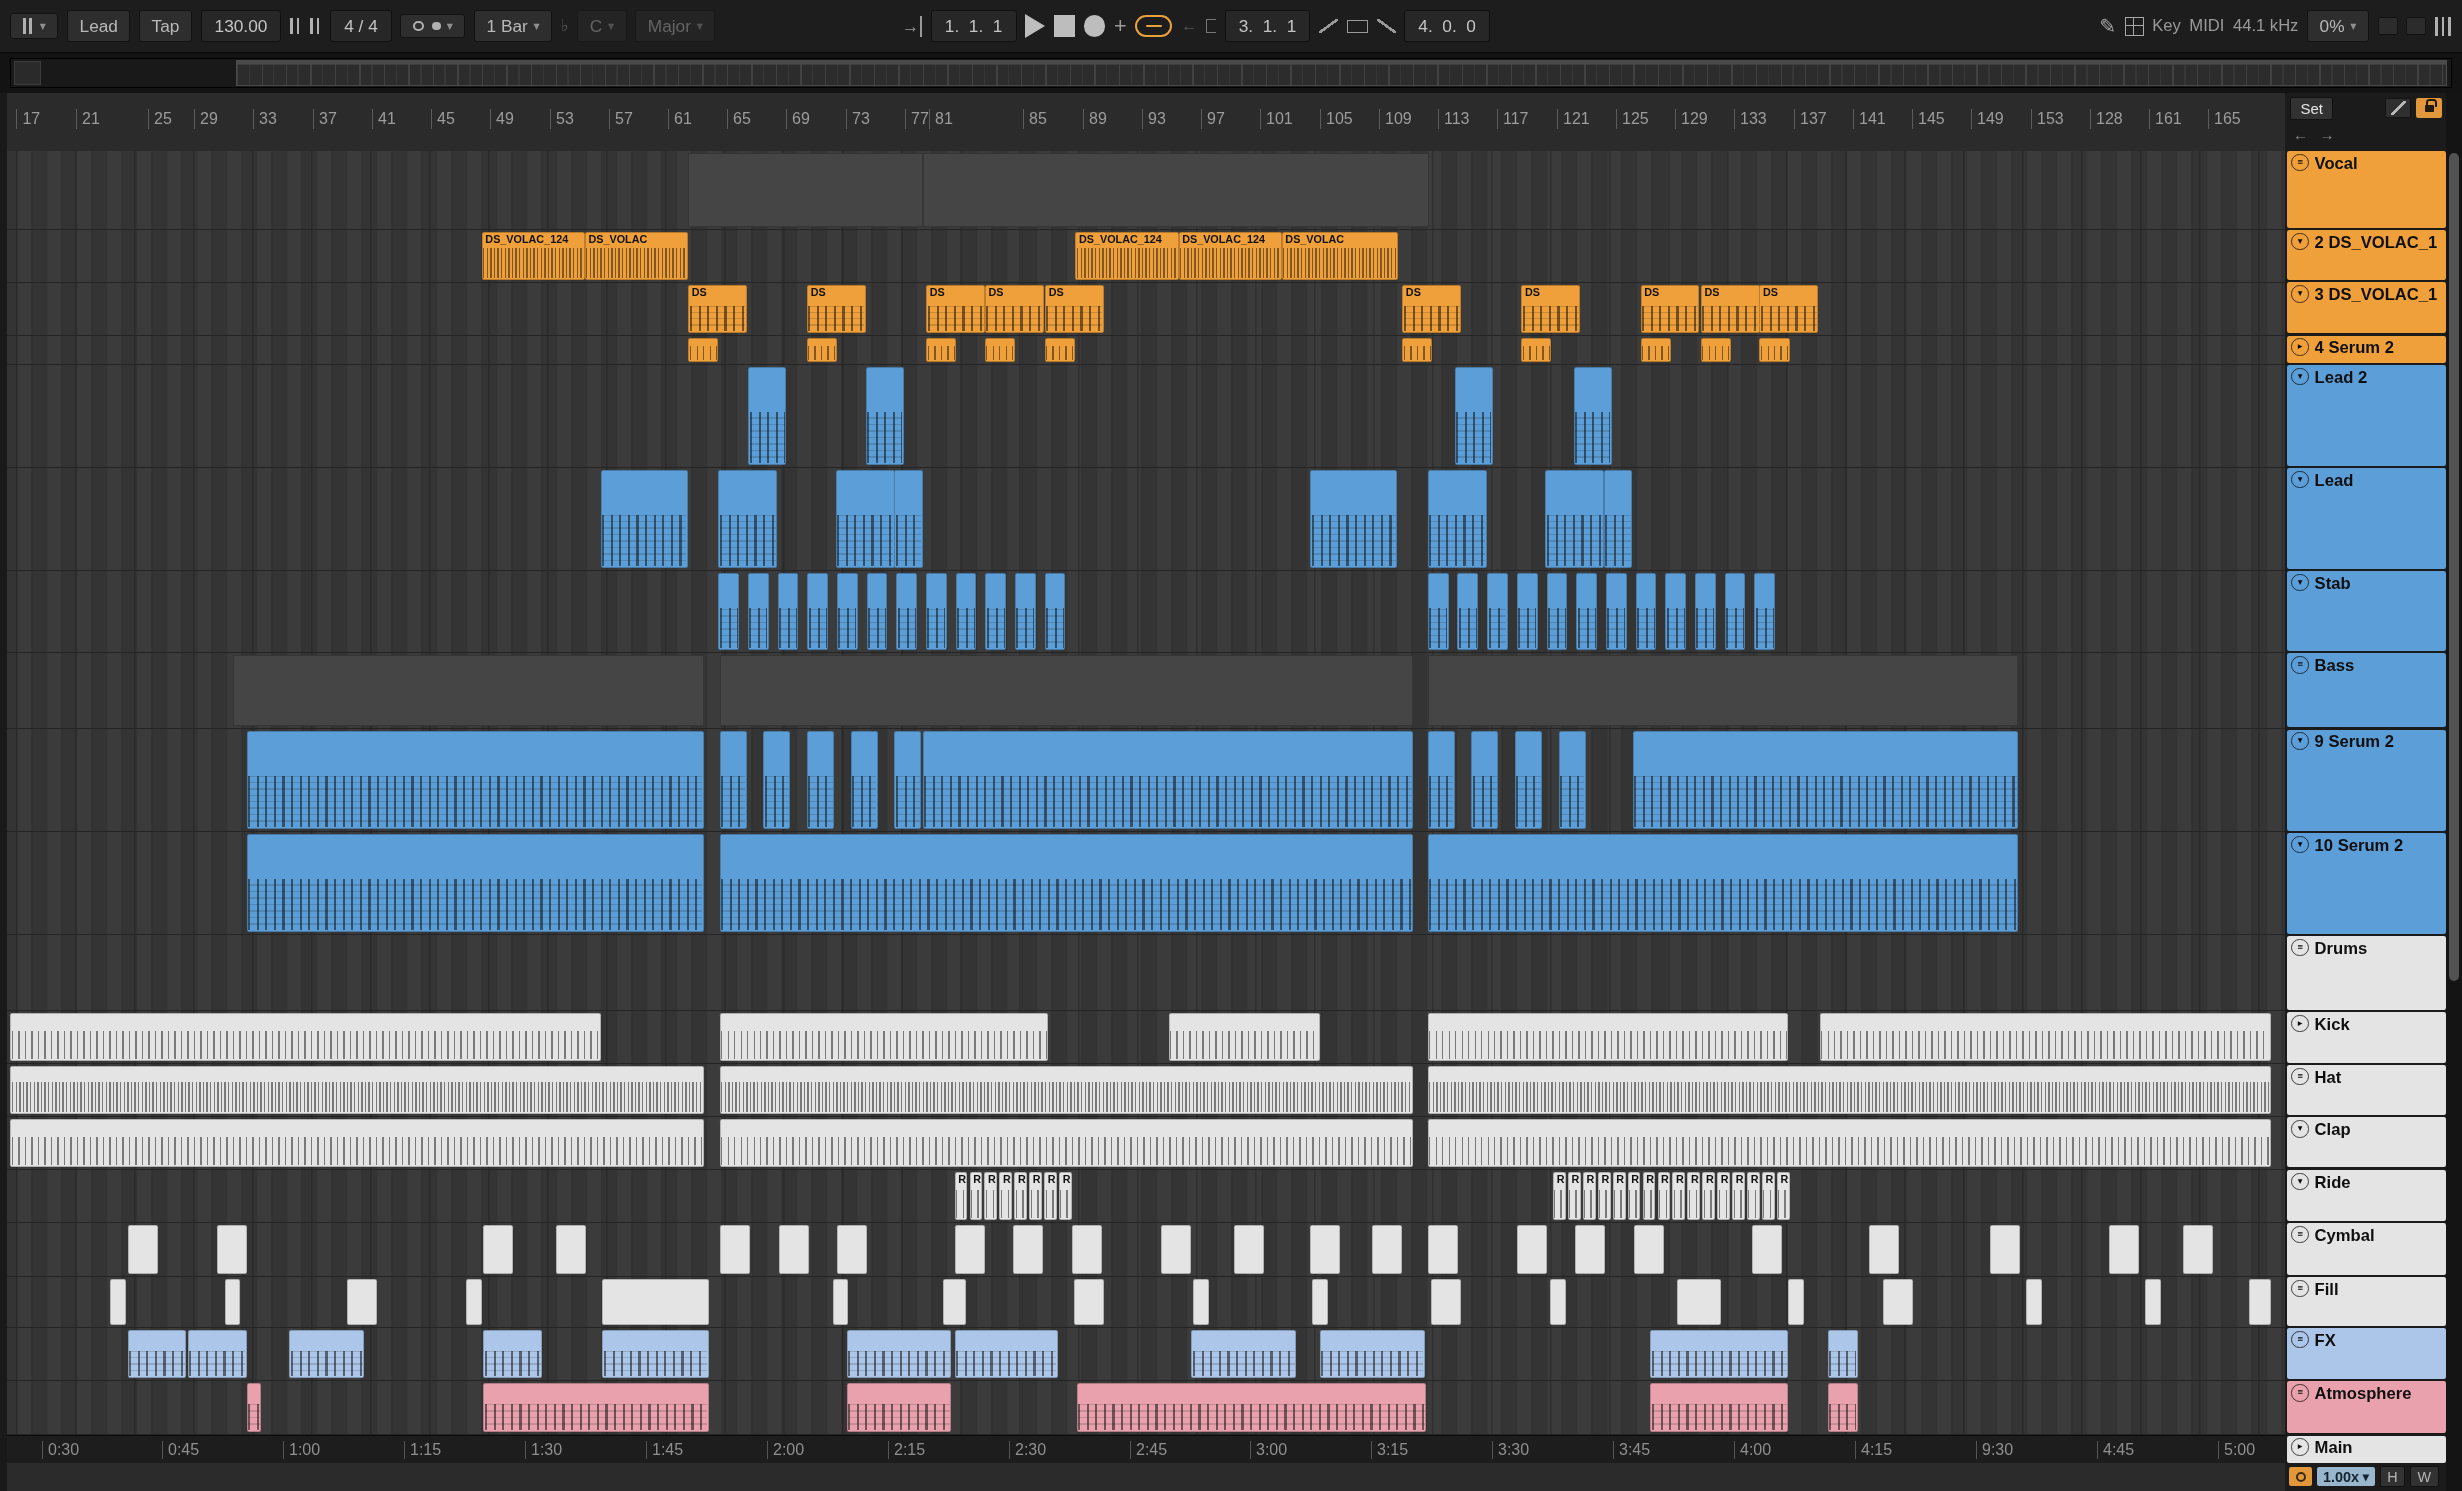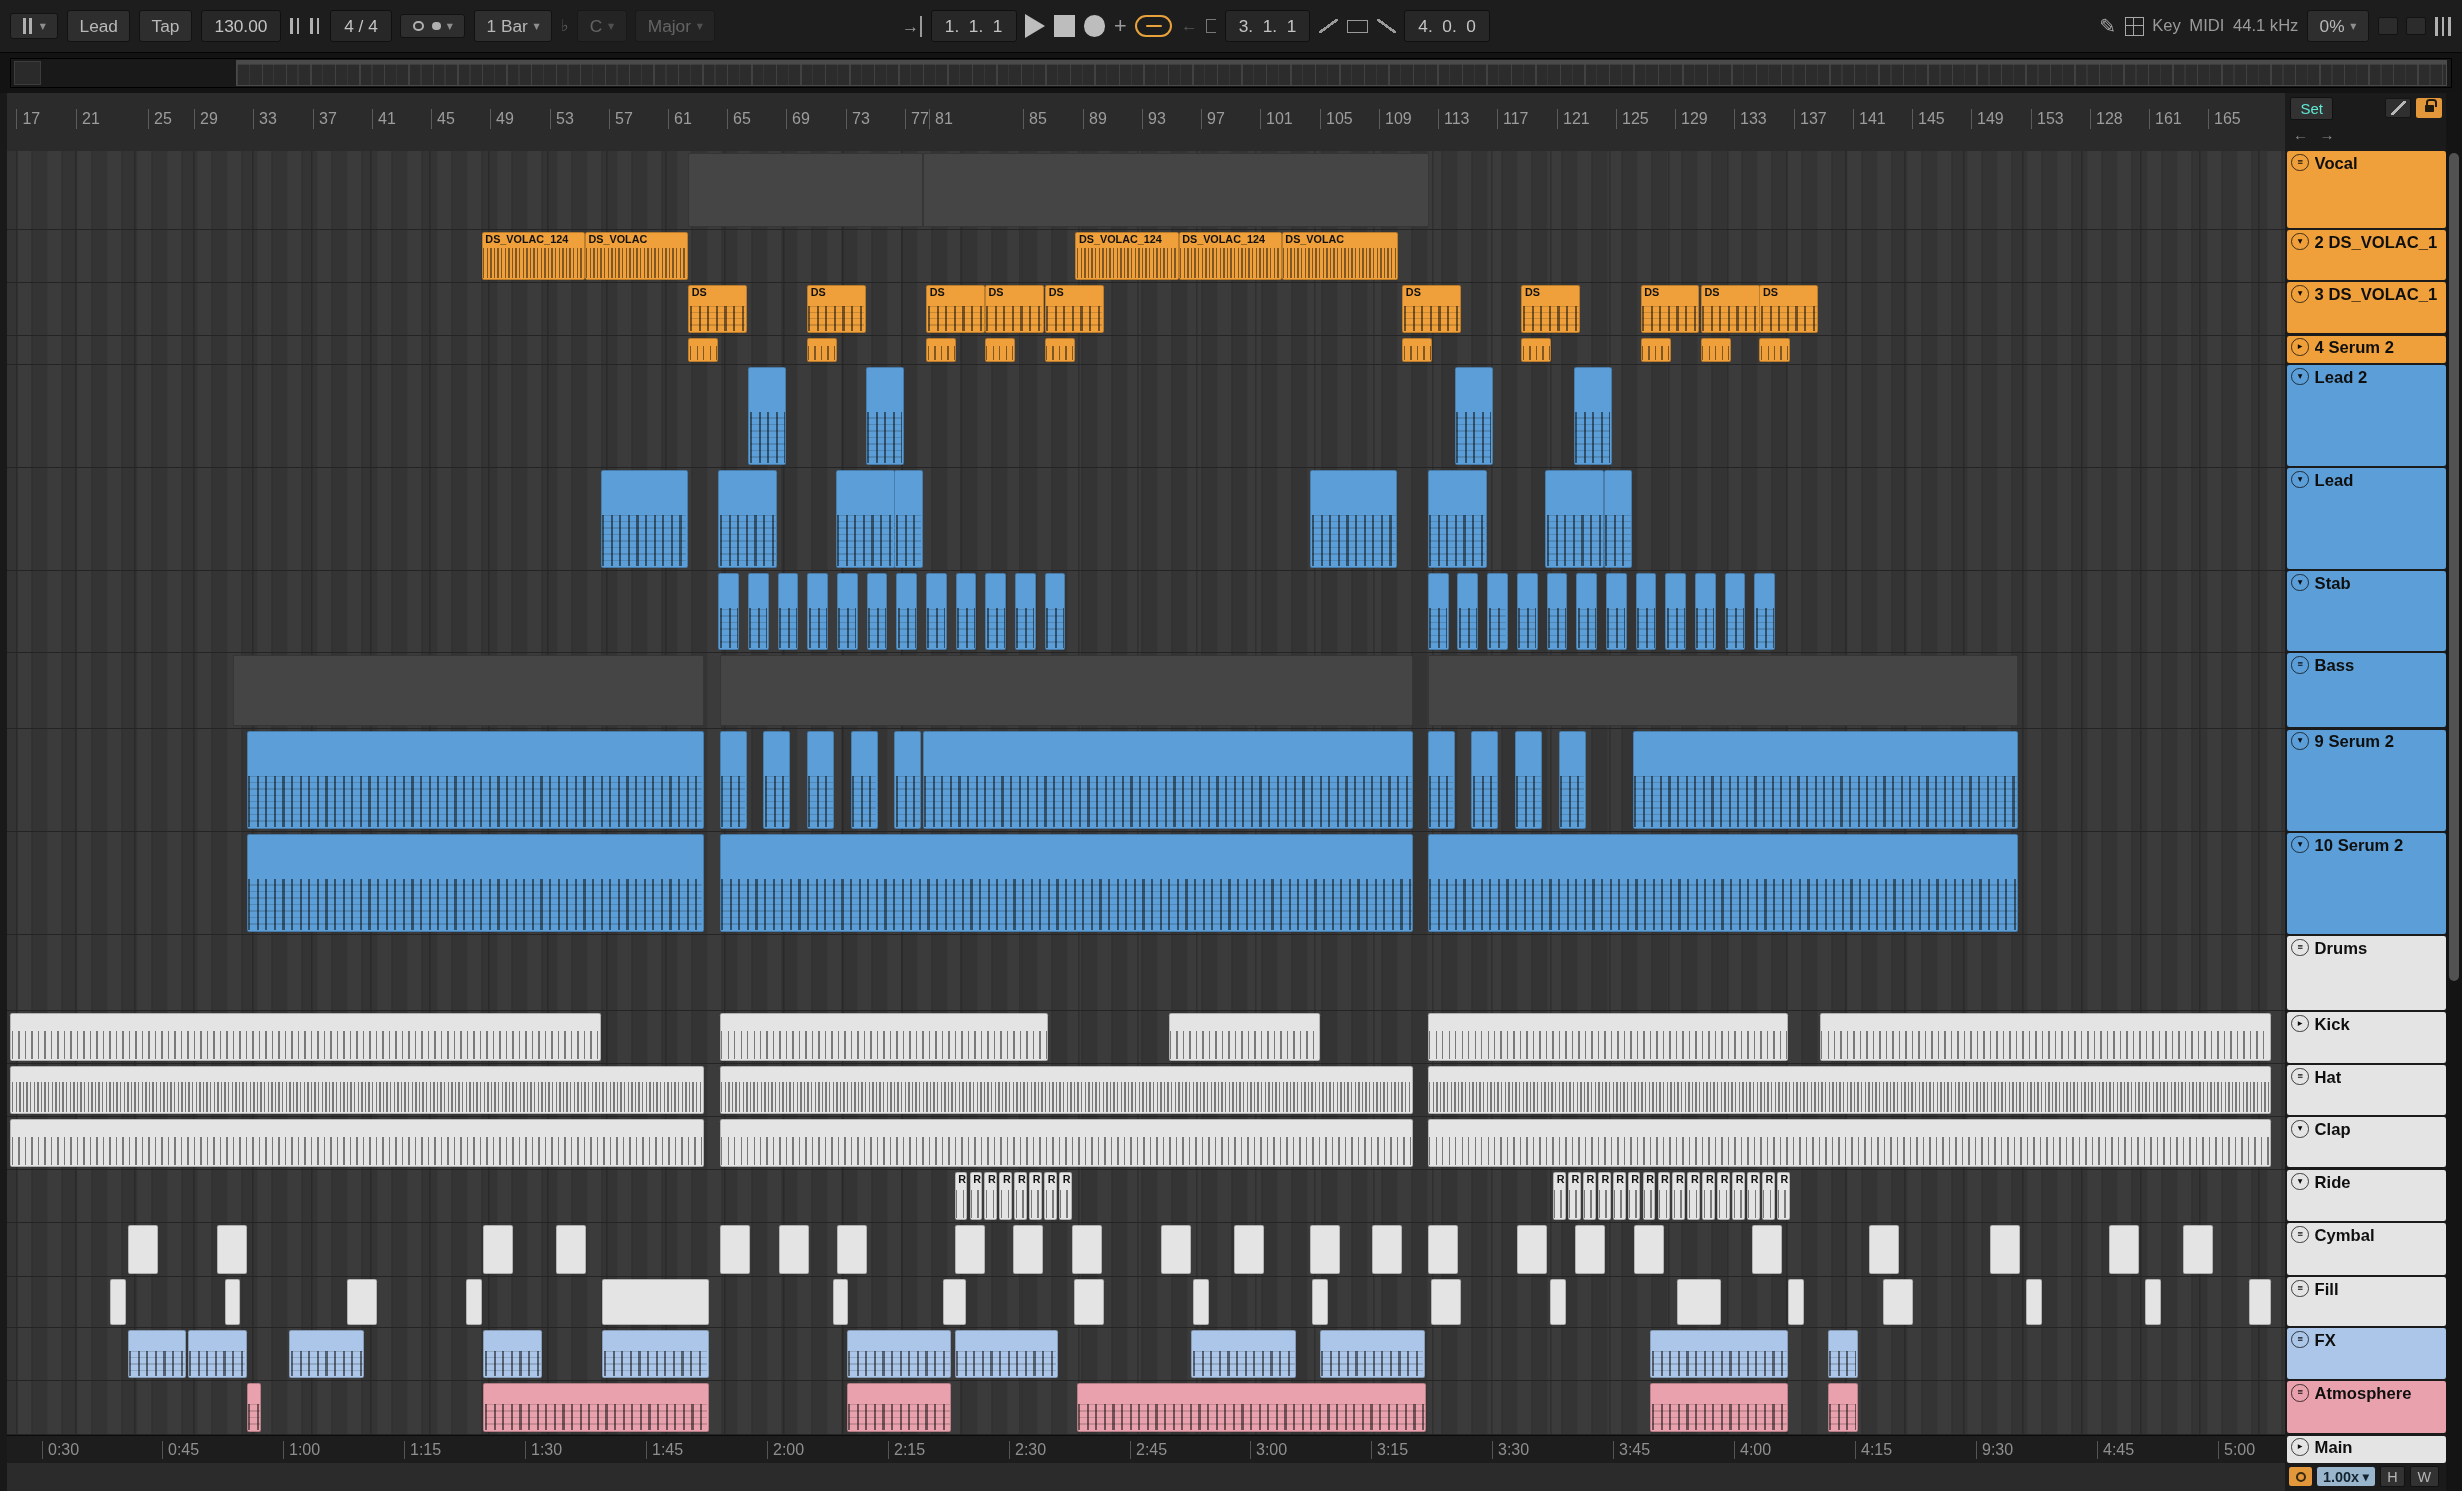--- a/index.html
+++ b/index.html
@@ -80,21 +80,21 @@
   .row-tag { position:absolute; right:8.6px; top:1.4px; font-size:21.6px; font-weight:700; color:#e2e2e2; }
 
   .time-ruler { position:relative; height:28px; background:#1d1d1d; border-top:1.4px solid #0b0b0b; }
   .time-num { position:absolute; top:5px; height:18px; line-height:18px; font-size:16px; color:#8f8f8f;
               border-left:1.4px solid #555; padding-left:5px; }
 
   
   .panel { width:161px; background:#1b1b1b; display:flex; flex-direction:column; }
   .panel-top { height:58px; padding:3.6px 3.6px 0 5px; }
   .pt-row1 { display:flex; align-items:center; gap:5px; }
-  .set-btn { background:#323232; border:0.7px solid #111; border-radius:2.2px; color:#5eead4; font-size:15px; padding:2.2px 9.4px; }
+  .set-btn { background:#323232; border:0.7px solid #111; border-radius:2.2px; color:#e5e5e5; font-size:15px; padding:2.2px 9.4px; }
   .pt-sp { flex:1; }
   .tool-btn { width:26px; height:20px; border-radius:2.2px; display:flex; align-items:center; justify-content:center; }
   .tool-btn.draw { background:#2f2f2f; border:0.7px solid #141414; }
   .tool-btn.draw i { display:block; width:14.4px; height:14.4px;
       background:linear-gradient(135deg, transparent 42%, #b8b8b8 42% 58%, transparent 58%); }
   .tool-btn.lock { background:#e2983a; }
   .lockbody { position:relative; width:9.4px; height:7.2px; background:#211a0d; border-radius:0.7px; }
   .lockbody::before { content:''; position:absolute; top:-5.8px; left:1.4px; width:6.5px; height:6.5px;
       border:2.2px solid #211a0d; border-bottom:none; border-radius:3.6px 3.6px 0 0; }
   .pt-row2 { display:flex; gap:11.5px; margin-top:5.8px; padding-left:2.9px; }

